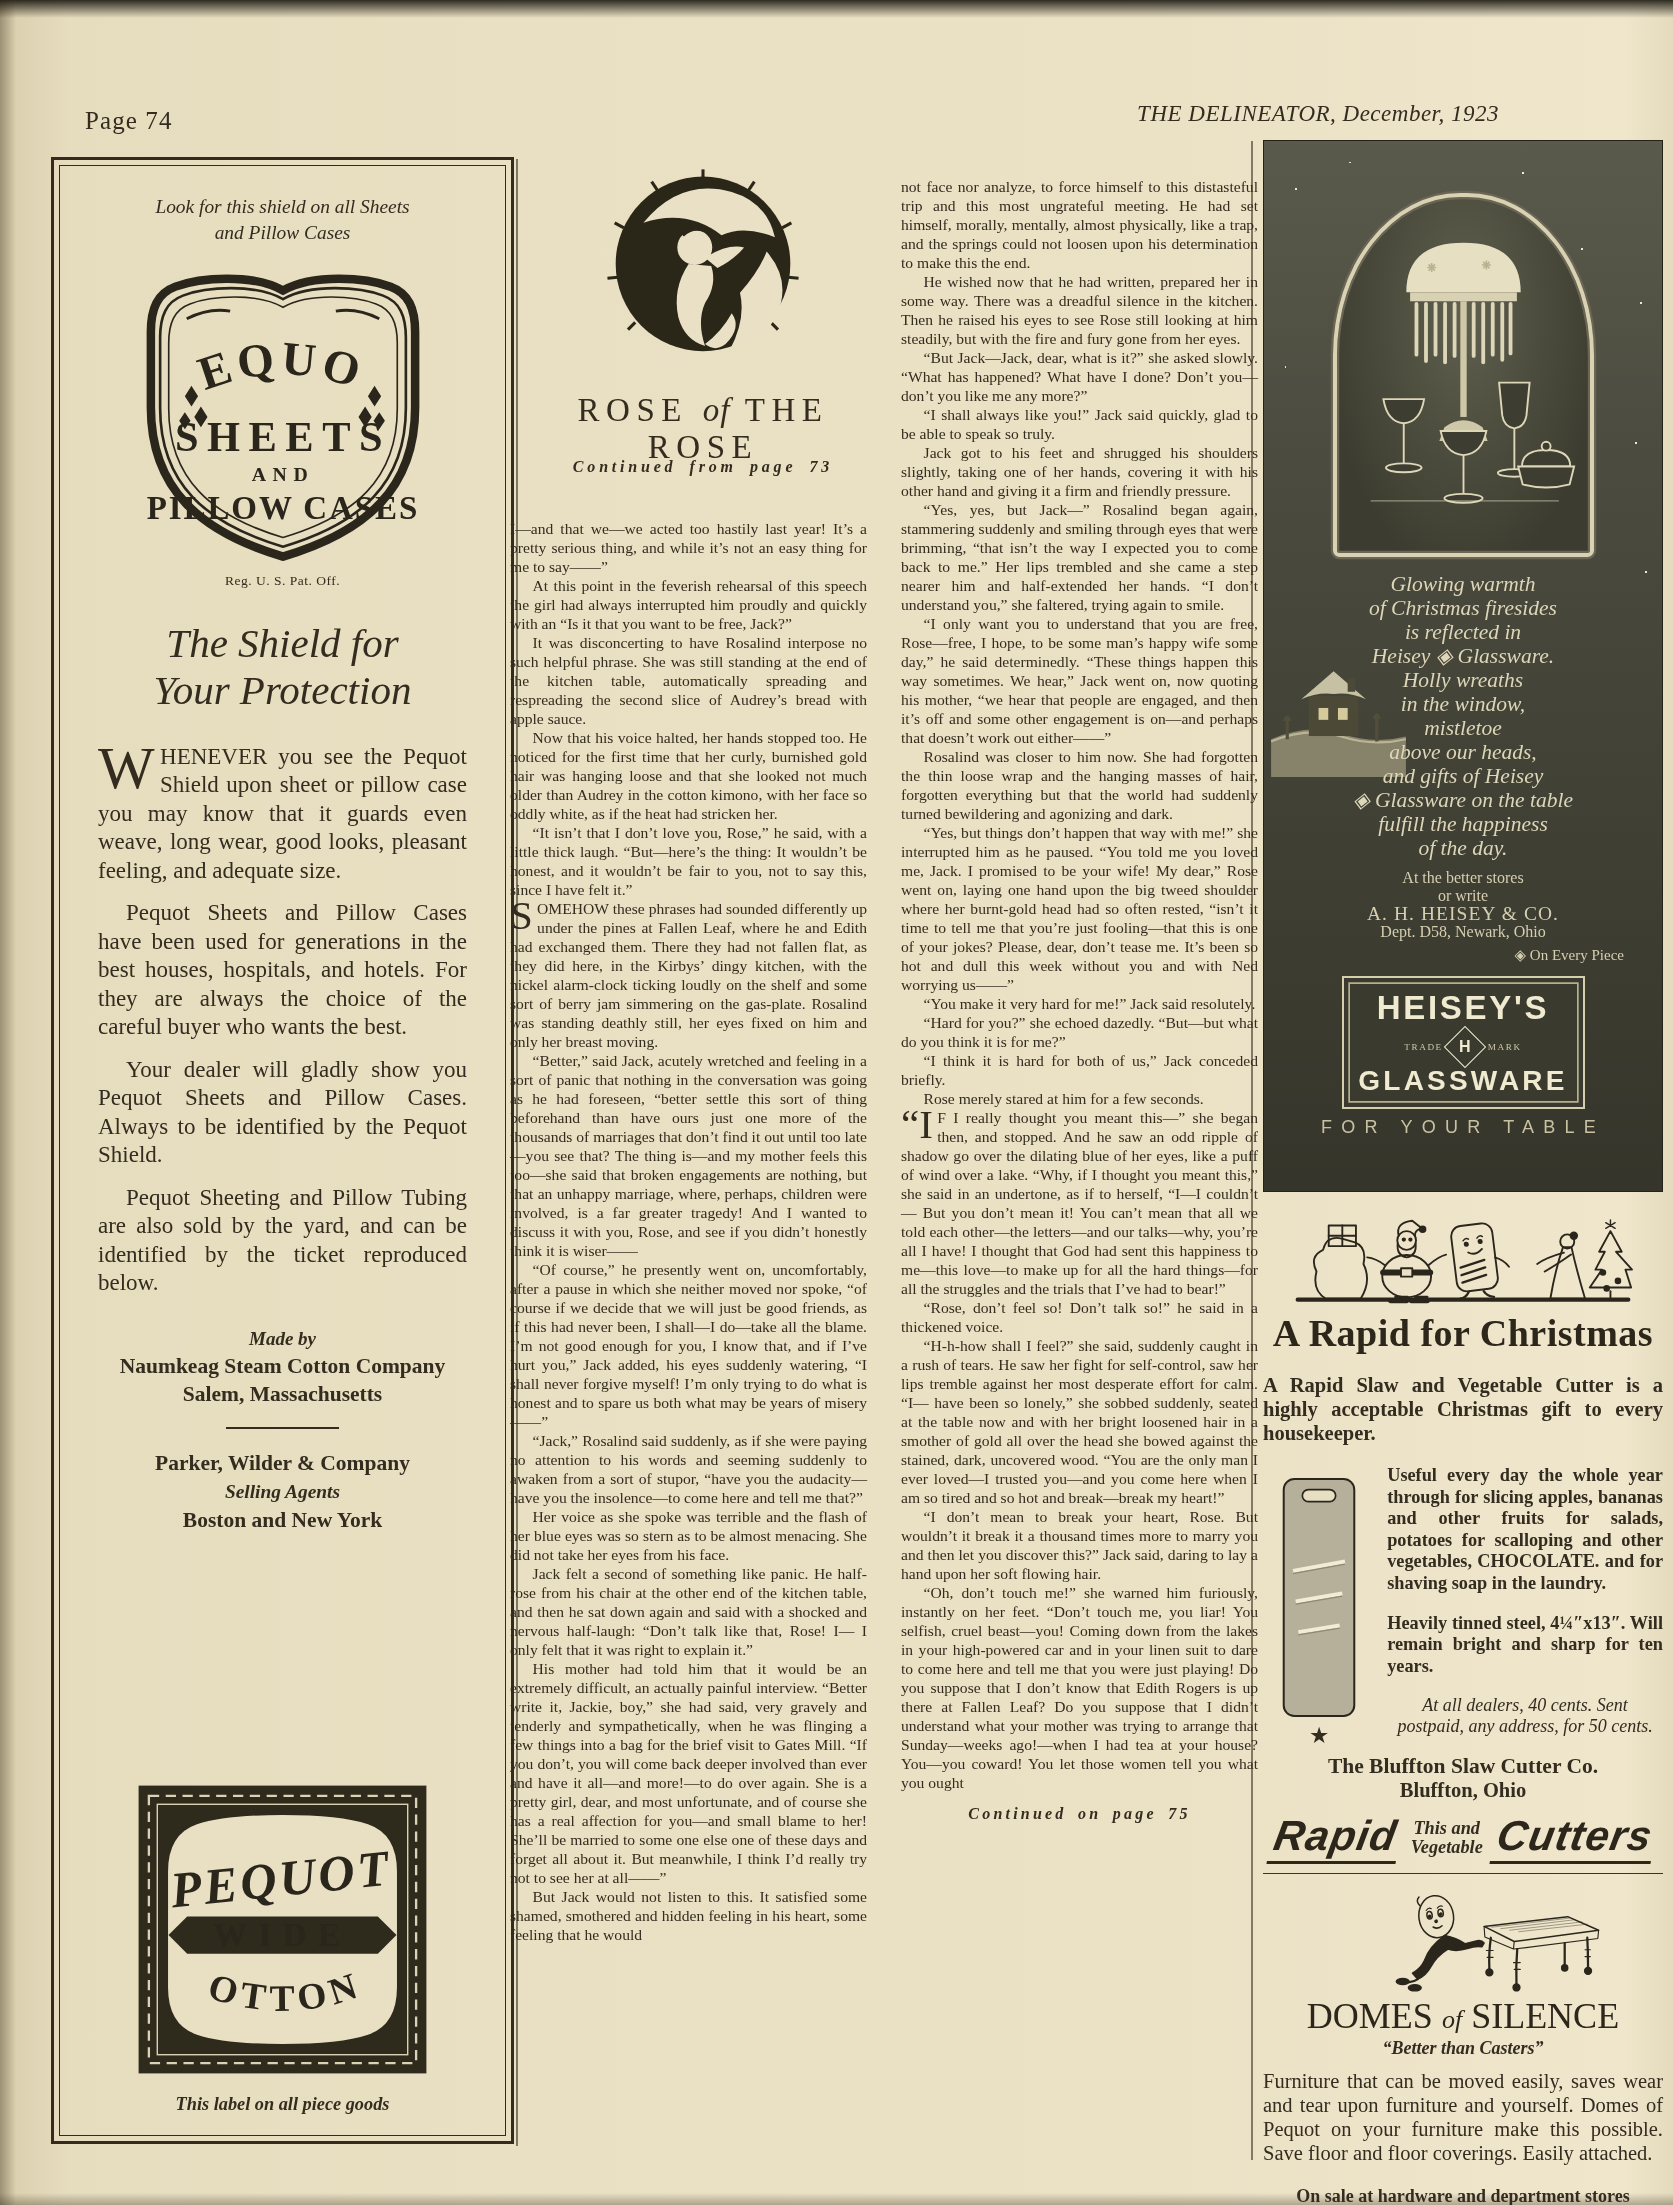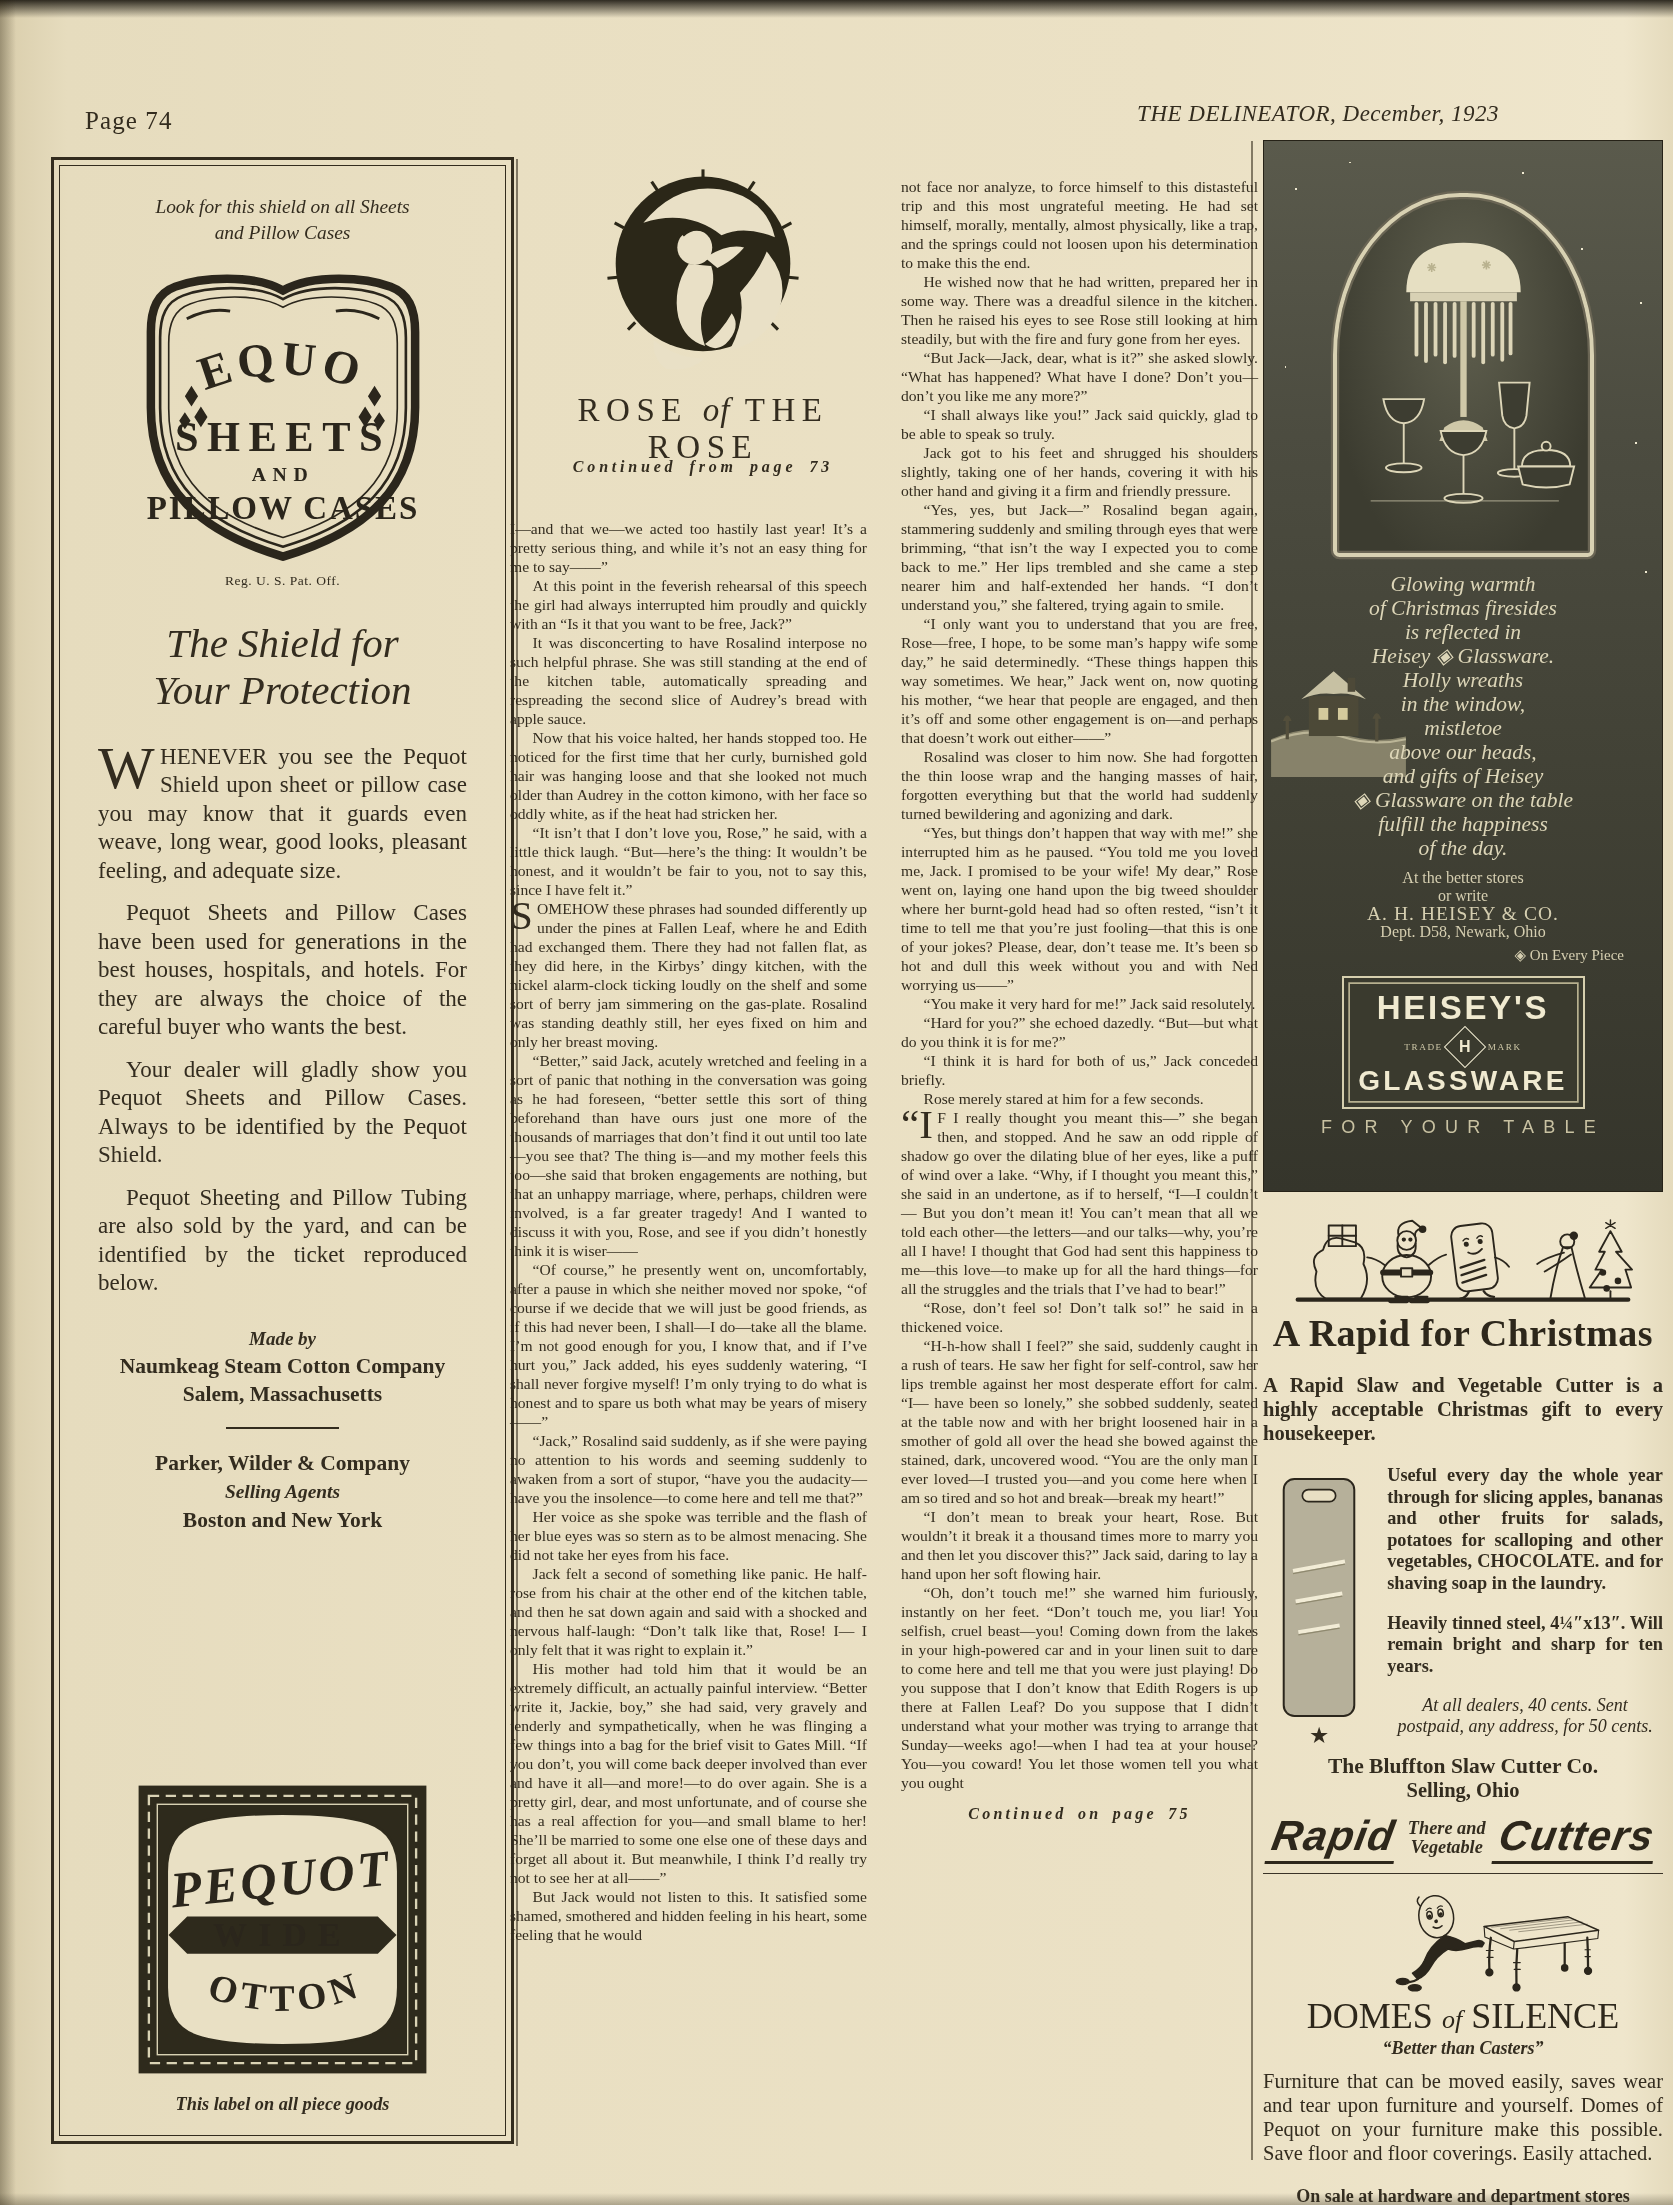--- a/index.html
+++ b/index.html
@@ -468,26 +468,26 @@
           <g stroke="#8f896f" stroke-width="2">
               <path d="M36,154 l78,-14 M40,200 l70,-12 M44,246 l62,-10"></path>
             </g>
         </svg>
         <div class="rapid-star">★</div>
       </div>
       <p class="rapid-body">Useful every day the whole year through for slicing apples, bananas and other fruits for salads, potatoes for scalloping and other vegetables, CHOCOLATE. and for shaving soap in the laundry.</p>
       <p class="rapid-spec">Heavily tinned steel, 4¼″x13″. Will remain bright and sharp for ten years.</p>
       <p class="rapid-dealers">At all dealers, 40 cents.  Sent postpaid, any address, for 50 cents.</p>
       <div class="rapid-co">The Bluffton Slaw Cutter Co.</div>
-      <div class="rapid-city">Selling, Ohio</div>
+      <div class="rapid-city">Bluffton, Ohio</div>
 
       <div class="rapid-logo">
         <span class="rlogo-big">Rapid</span>
         <span class="rlogo-mid">
-          <span>There and</span><br>
+          <span>This and</span><br>
           <span>Vegetable</span>
         </span>
         <span class="rlogo-big">Cutters</span>
       </div>
       <hr class="rapid-rule">
     </div>
 
     <div id="domes-ad">
       <svg class="domes-cartoon" viewBox="0 0 740 300">
         <g fill="none" stroke="#2b261c" stroke-width="4" stroke-linecap="round" stroke-linejoin="round">

